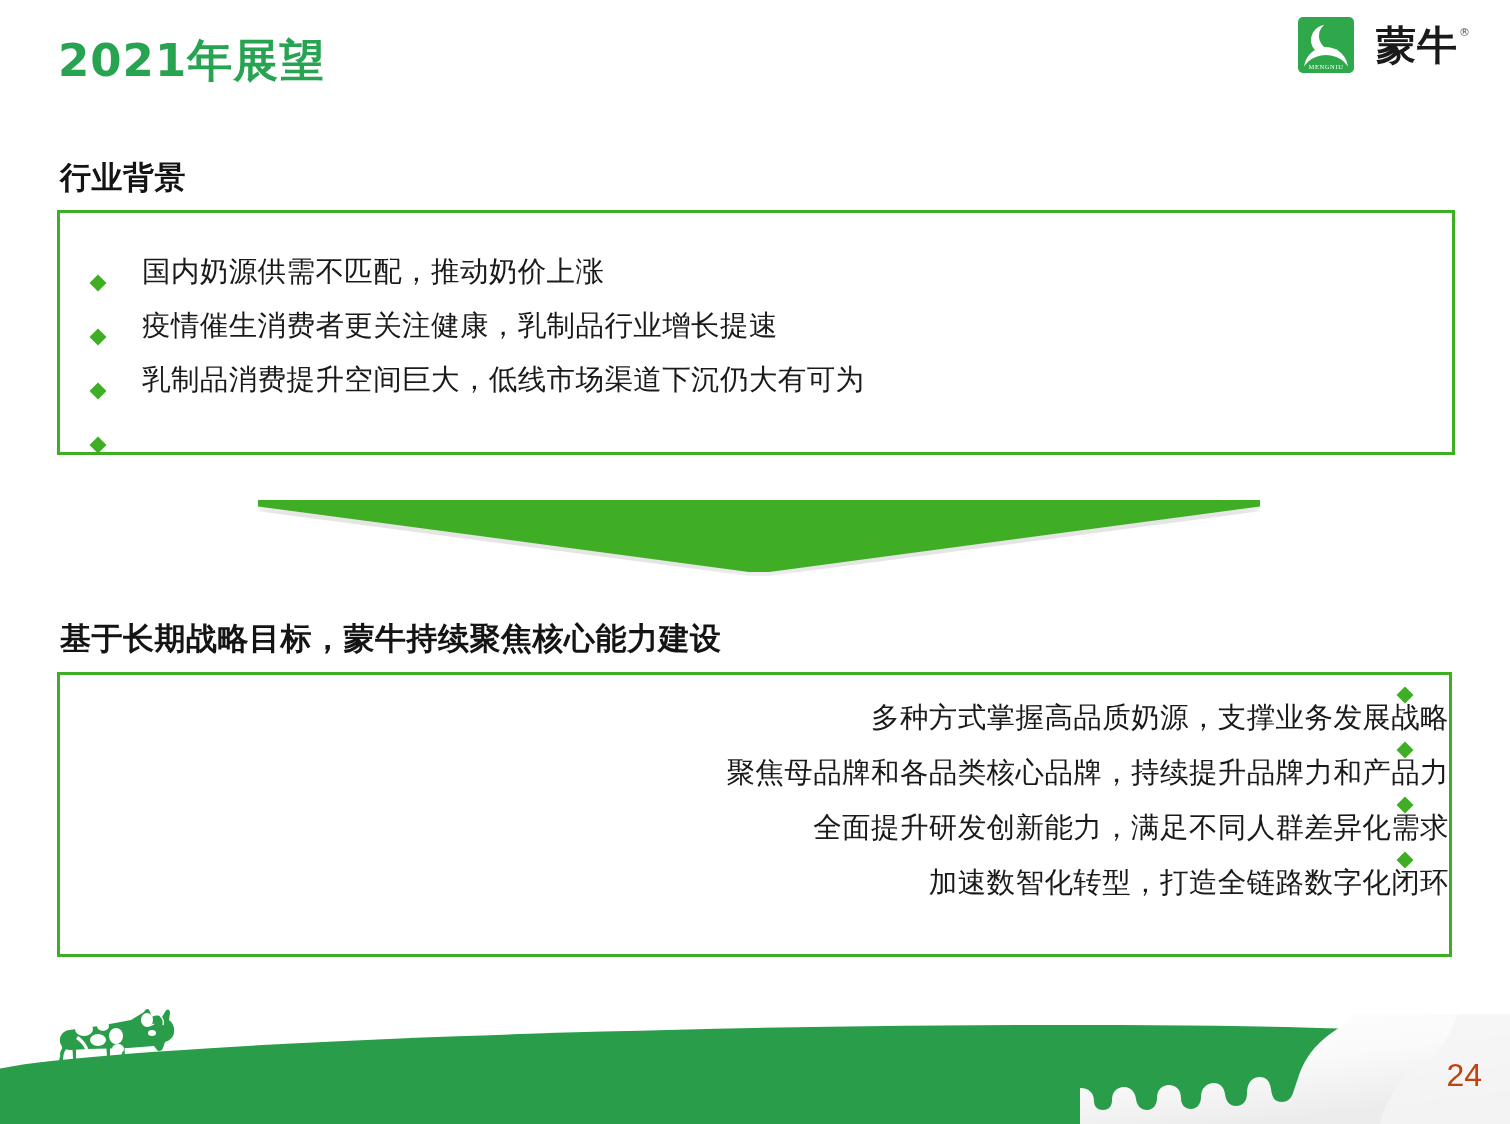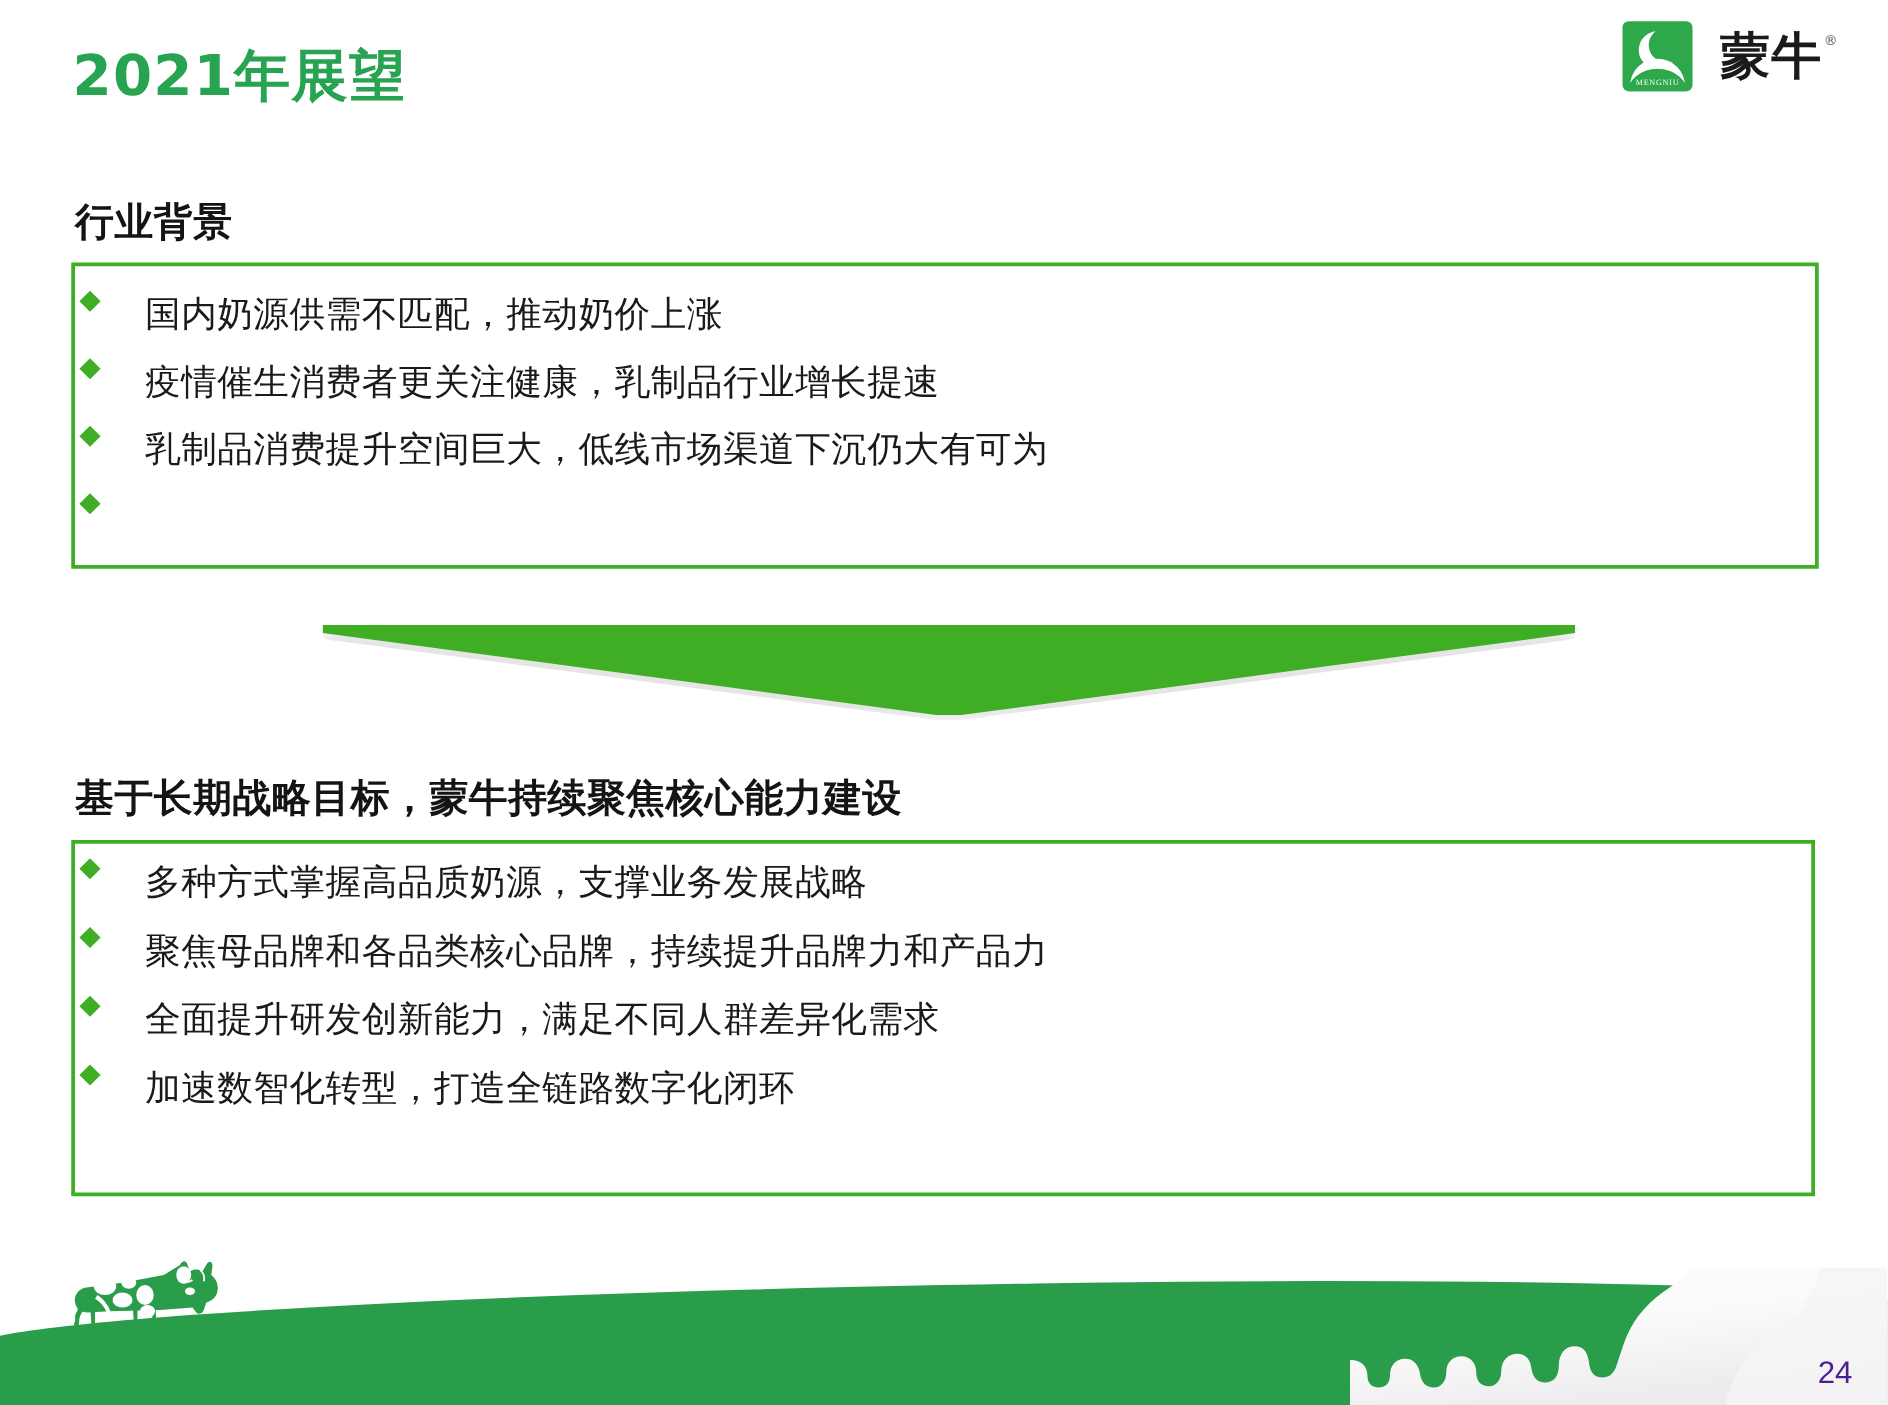--- a/index.html
+++ b/index.html
@@ -144,41 +144,41 @@
   }
   #box-2 {
     left: 57px;
     top: 672px;
     width: 1395px;
     height: 285px;
     padding-top: 14px;
   }
   .bullet-row {
     display: flex;
-    align-items: flex-start;
+    align-items: flex-end;
     height: 54px;
-    padding-left: 2px;
+    padding-left: 28px;
   }
   .bullet-diamond {
     width: 12px;
     height: 12px;
     background: #3FAE25;
     transform: rotate(45deg);
     flex: 0 0 auto;
     margin-right: 38px;
     margin-left: 4px;
   }
   .bullet-text {
     font-size: 28.5px;
     color: #1a1a1a;
     letter-spacing: 0.4px;
     line-height: 1.2;
     white-space: nowrap;
   }
-  #box-2 .bullet-row { height: 55px; }
+  #box-2 .bullet-row { height: 55px; flex-direction: column; }
 
   
   .chevron-wrap {
     position: absolute;
     left: 258px;
     top: 500px;
     width: 1002px;
     height: 72px;
   }
   .chevron-shadow {
@@ -231,23 +231,23 @@
   .milk-splash {
     position: absolute;
     right: 0;
     bottom: 0;
     width: 430px;
     height: 110px;
   }
   .page-number {
     position: absolute;
     right: 28px;
-    bottom: 11px;
-    font-size: 25px;
-    color: #4c1d95;
+    bottom: 30px;
+    font-size: 32px;
+    color: #c2410c;
     font-family: "Liberation Sans", sans-serif;
   }
 </style>
 </head>
 <body>
 
 <div id="slide">
 
   <div class="logo-wrap">
     <div class="logo-mark">

